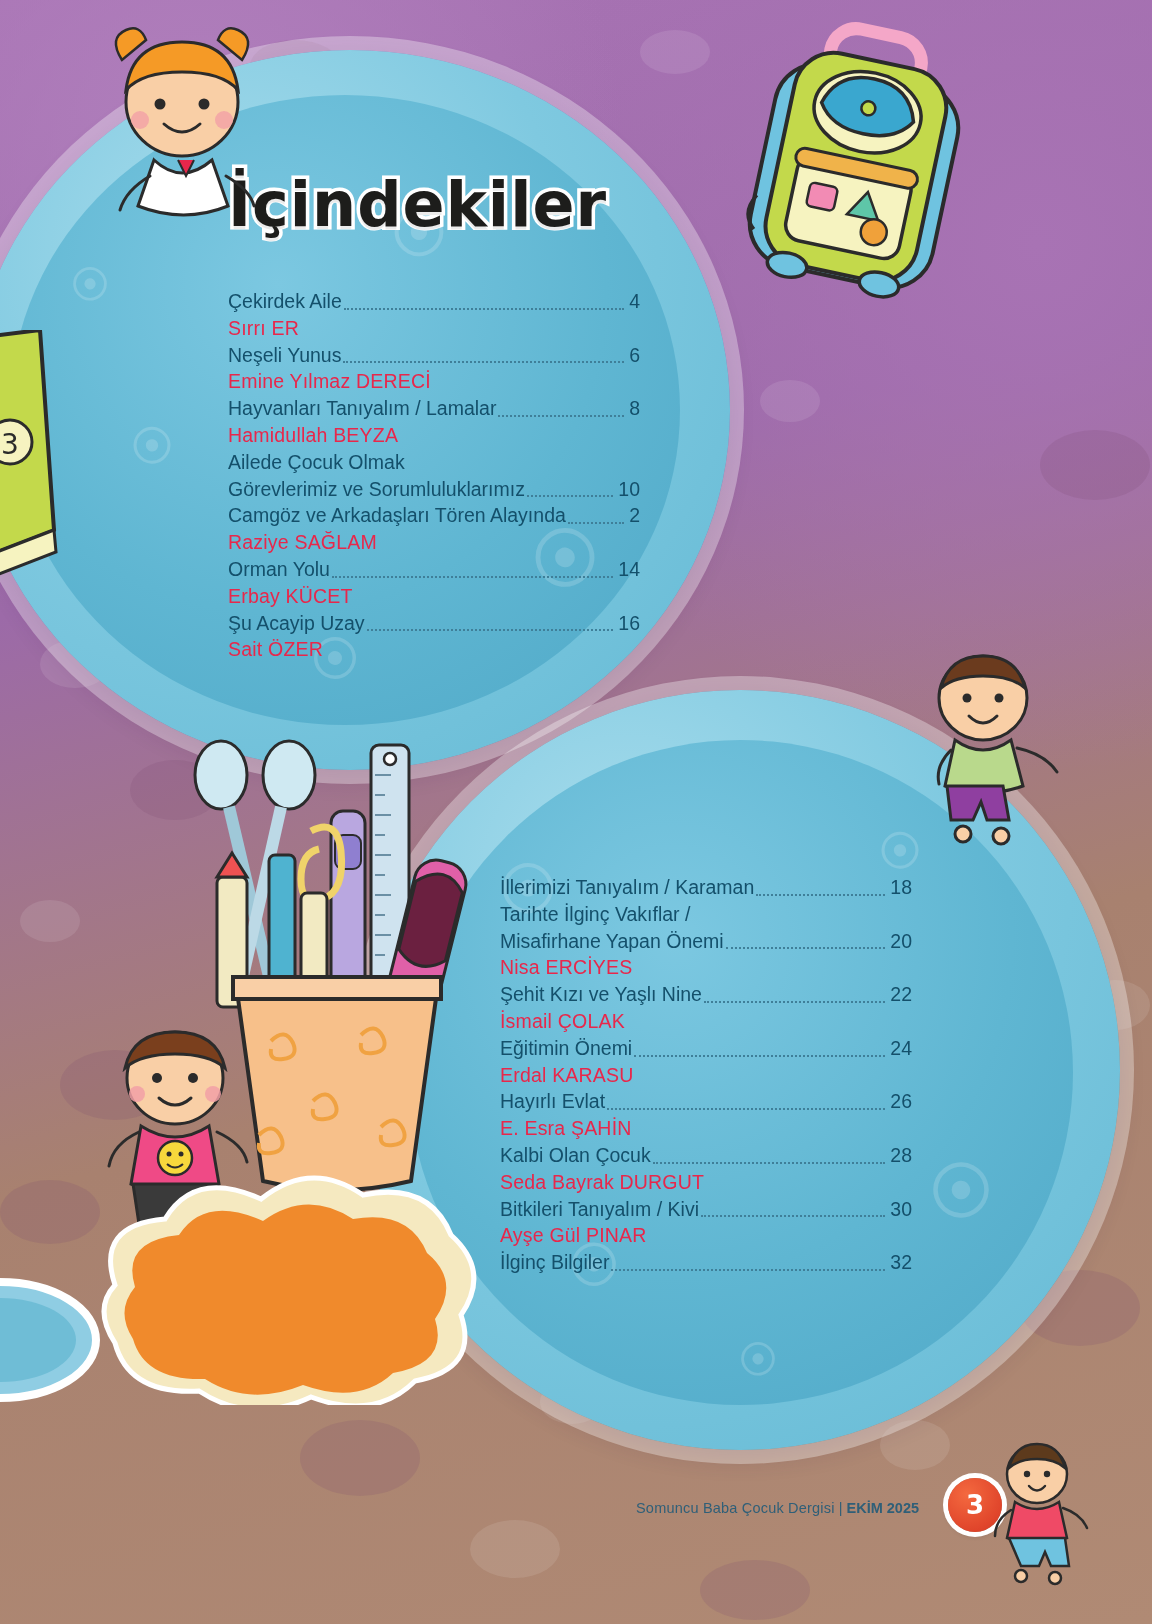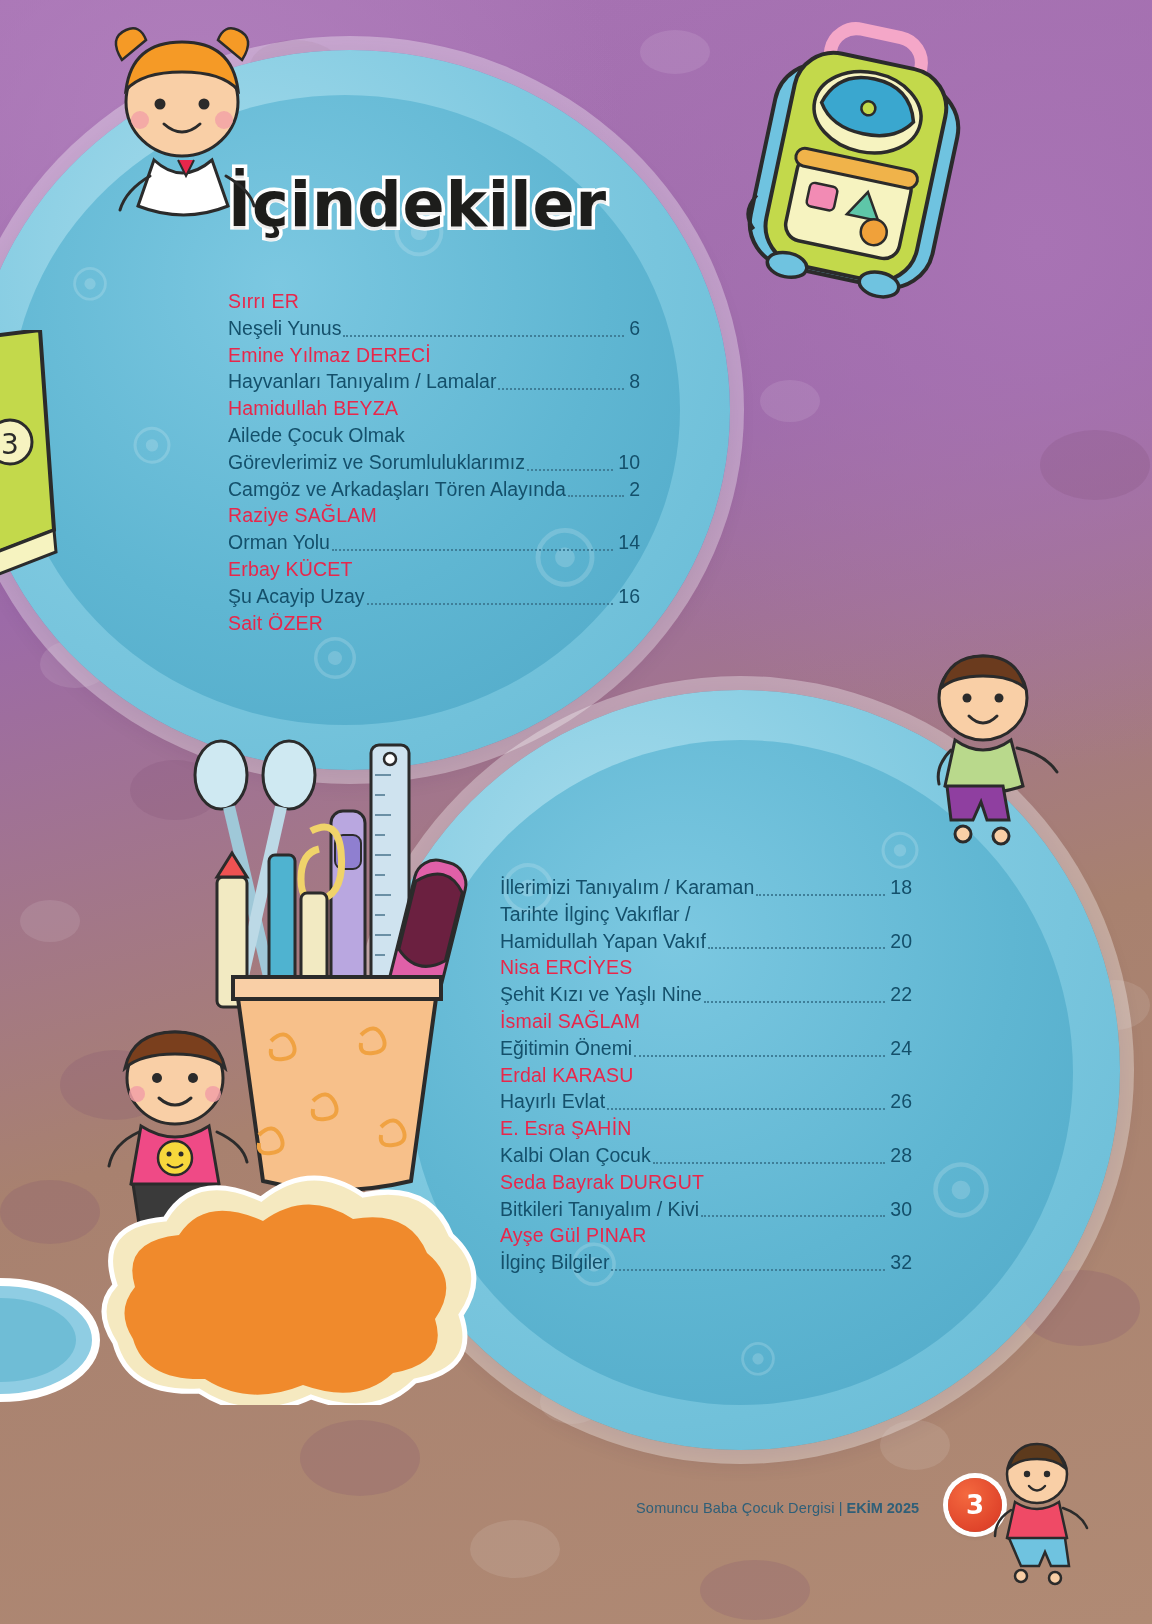--- a/index.html
+++ b/index.html
@@ -149,20 +149,25 @@
   <span class="swirl" style="left:90px;top:120px;font-size:60px;">⦿</span>
   <span class="swirl" style="left:470px;top:90px;font-size:44px;">⦿</span>
   <span class="swirl" style="left:520px;top:420px;font-size:66px;">⦿</span>
   <span class="swirl" style="left:160px;top:500px;font-size:52px;">⦿</span>
   <span class="swirl" style="left:330px;top:600px;font-size:40px;">⦿</span>
 </div>
 
 <div id="title">İçindekiler</div>
 
 <div class="toc" id="toc-left">
+    <div class="row">
+      <span class="t">Çekirdek Aile</span>
+      <span class="dots"></span>
+      <span class="pg">4</span>
+    </div>
     <div class="author">Sırrı ER</div>
     <div class="row">
       <span class="t">Neşeli Yunus</span>
       <span class="dots"></span>
       <span class="pg">6</span>
     </div>
     <div class="author">Emine Yılmaz DERECİ</div>
     <div class="row">
       <span class="t">Hayvanları Tanıyalım / Lamalar</span>
       <span class="dots"></span>
@@ -200,31 +205,31 @@
 <div class="toc" id="toc-right">
     <div class="row">
       <span class="t">İllerimizi Tanıyalım / Karaman</span>
       <span class="dots"></span>
       <span class="pg">18</span>
     </div>
     <div class="row plain">
       <span class="t">Tarihte İlginç Vakıflar /</span>
     </div>
     <div class="row">
-      <span class="t">Hamidullah Yapan Vakıf</span>
+      <span class="t">Misafirhane Yapan Önemi</span>
       <span class="dots"></span>
       <span class="pg">20</span>
     </div>
     <div class="author">Nisa ERCİYES</div>
     <div class="row">
       <span class="t">Şehit Kızı ve Yaşlı Nine</span>
       <span class="dots"></span>
       <span class="pg">22</span>
     </div>
-    <div class="author">İsmail SAĞLAM</div>
+    <div class="author">İsmail ÇOLAK</div>
     <div class="row">
       <span class="t">Eğitimin Önemi</span>
       <span class="dots"></span>
       <span class="pg">24</span>
     </div>
     <div class="author">Erdal KARASU</div>
     <div class="row">
       <span class="t">Hayırlı Evlat</span>
       <span class="dots"></span>
       <span class="pg">26</span>

